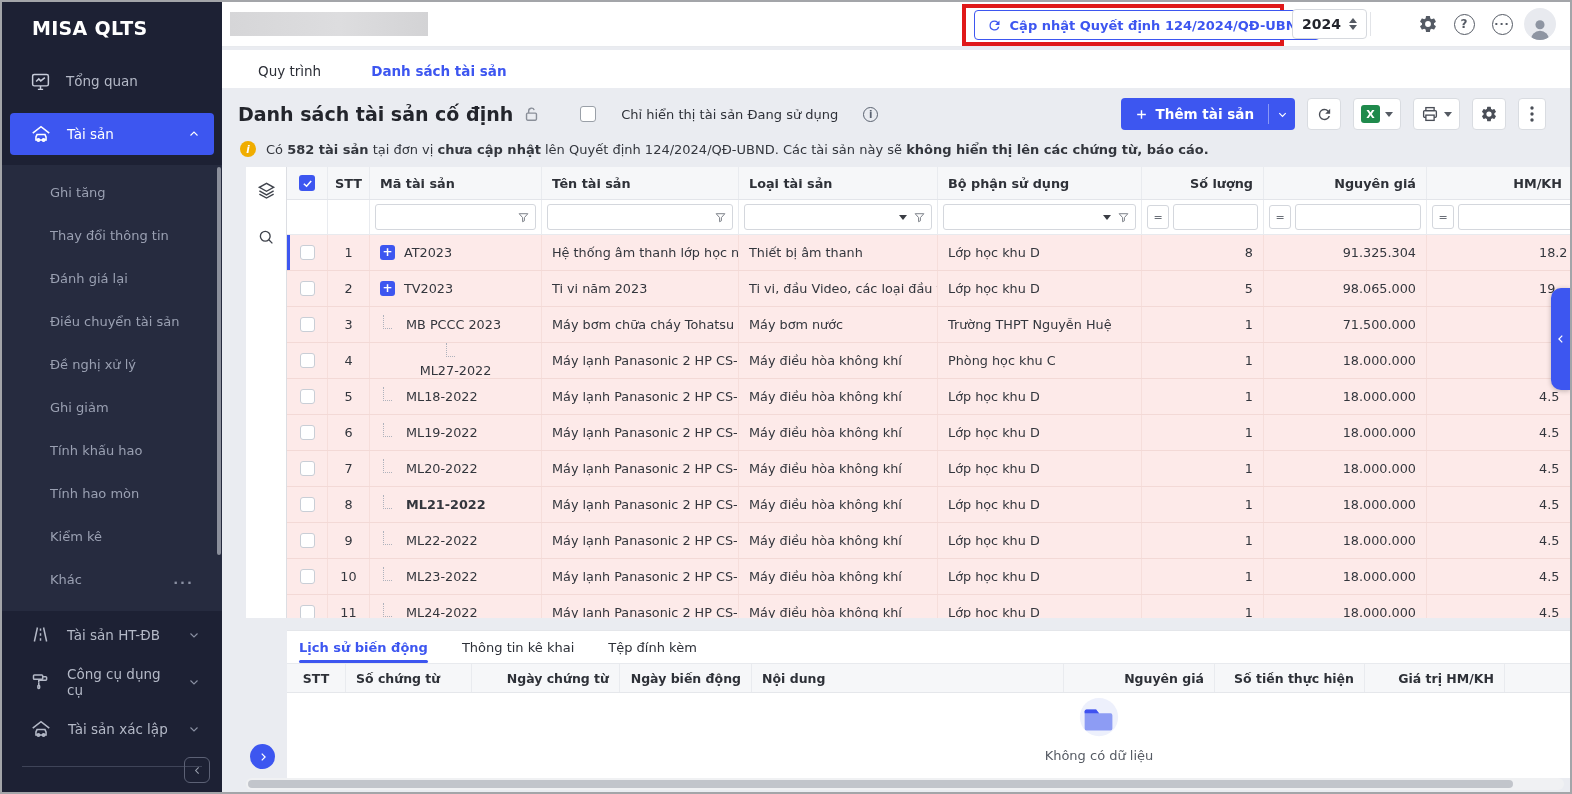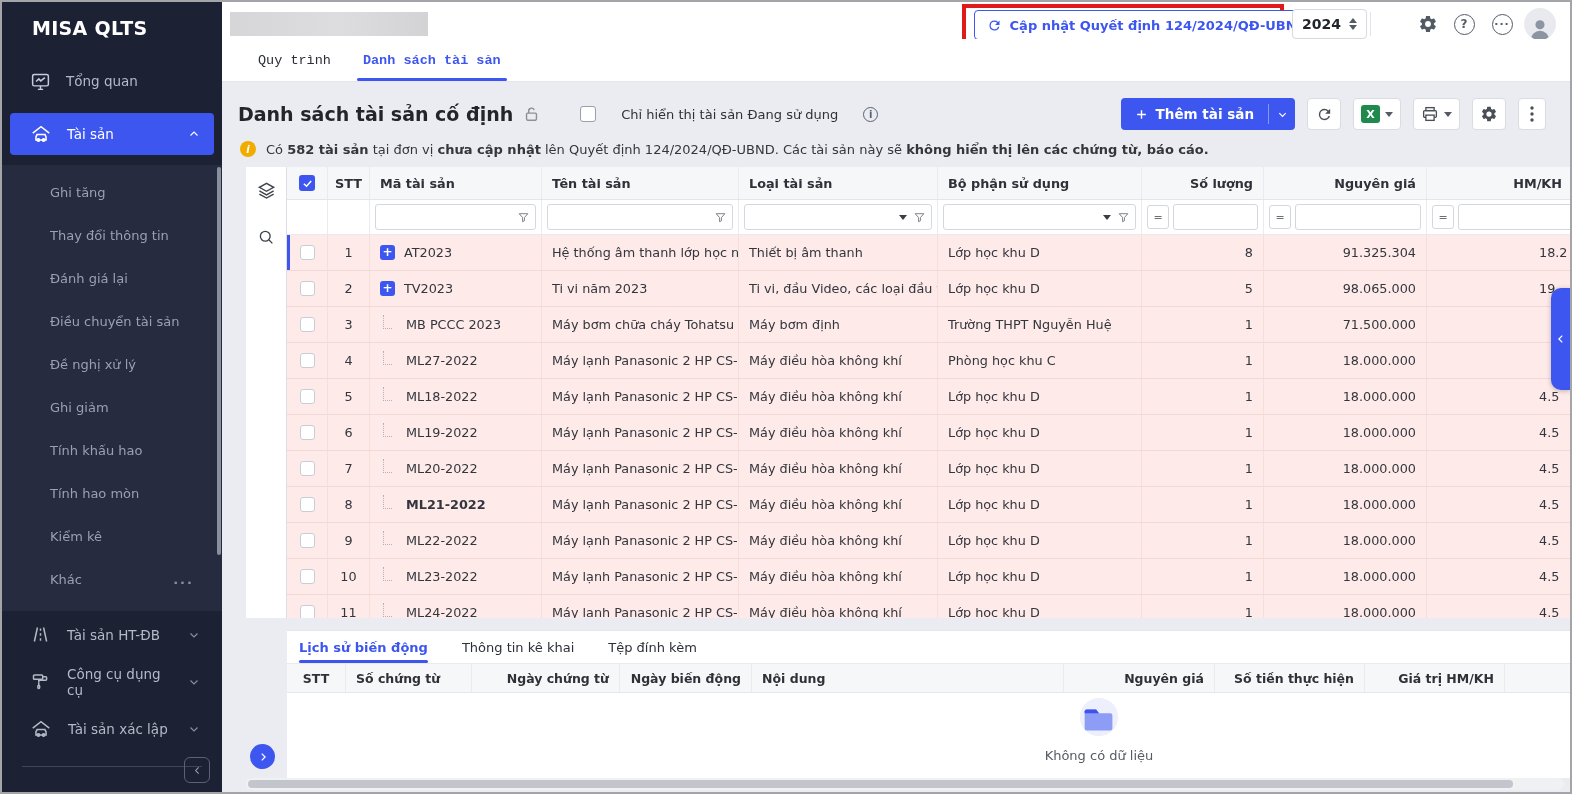--- a/index.html
+++ b/index.html
@@ -40,22 +40,22 @@
   .spin i{width:0;height:0;border-left:4px solid transparent;border-right:4px solid transparent;}
   .spin .up{border-bottom:5px solid #555a63;}
   .spin .dn{border-top:5px solid #555a63;}
   .tb-divider{position:absolute;left:1148px;top:10px;height:24px;border-left:1px solid #e2e4e8;}
   .tb-ic{position:absolute;top:10px;width:24px;height:24px;display:flex;align-items:center;justify-content:center;color:#545a64;cursor:pointer;}
   .circ{width:21px;height:21px;border:1.6px solid #545a64;border-radius:50%;display:flex;align-items:center;justify-content:center;
     font-size:12px;font-weight:bold;color:#545a64;box-sizing:border-box;}
   .avatar{position:absolute;right:14px;top:6px;width:32px;height:32px;border-radius:50%;background:#e8eaef;overflow:hidden;cursor:pointer;
     display:flex;align-items:flex-end;justify-content:center;}
 
-  .pagetabs{position:absolute;left:0;top:37px;right:0;height:42px;background:#fff;border-bottom:1px solid #e4e6ea;
-    display:flex;align-items:stretch;padding-left:36px;gap:32px;font-family:Liberation Mono, monospace;}
+  .pagetabs{position:absolute;left:0;top:48px;right:0;height:42px;background:#fff;border-bottom:1px solid #e4e6ea;
+    display:flex;align-items:stretch;padding-left:36px;gap:50px;}
   .ptab{display:flex;align-items:center;font-size:13.5px;color:#2c2f37;position:relative;cursor:pointer;}
   .ptab.active{color:#3d56f0;font-weight:bold;}
   .ptab.active::after{content:"";position:absolute;left:-6px;right:-6px;bottom:0;height:3px;background:#3d56f0;border-radius:2px;}
 
   .content{position:absolute;left:0;top:86px;right:0;bottom:0;background:#eaecf1;}
 
   .title-row{position:absolute;left:16px;top:9px;right:0;height:34px;display:flex;align-items:center;}
   .page-title{font-size:19px;font-weight:bold;color:#23252c;white-space:nowrap;}
   .lock{margin-left:10px;color:#8a8f99;}
   .cb-group{margin-left:40px;display:flex;align-items:center;gap:25px;white-space:nowrap;color:#2e3138;}
@@ -573,21 +573,21 @@
                   <span>3</span>
                 </div>
                 <div class="cell" style="width: 172px;">
                   <div class="treehook"></div>
                   <span>MB PCCC 2023</span>
                 </div>
                 <div class="cell" style="width: 197px;">
                   <span>Máy bơm chữa cháy Tohatsu V...</span>
                 </div>
                 <div class="cell" style="width: 199px;">
-                  <span>Máy bơm định</span>
+                  <span>Máy bơm nước</span>
                 </div>
                 <div class="cell" style="width: 204px;">
                   <span>Trường THPT Nguyễn Huệ</span>
                 </div>
                 <div class="cell al-r" style="width: 122px;">
                   <span>1</span>
                 </div>
                 <div class="cell al-r" style="width: 163px;">
                   <span>71.500.000</span>
                 </div>
@@ -595,21 +595,21 @@
                   <span></span>
                 </div>
               </div>
               <div class="drow">
                 <div class="cell cbcell">
                   <div class="rowcb"></div>
                 </div>
                 <div class="cell al-c" style="width: 42px;">
                   <span>4</span>
                 </div>
-                <div class="cell" style="width: 172px;">
+                <div class="cell" style="width: 172px; flex-direction: column;">
                   <div class="treehook"></div>
                   <span>ML27-2022</span>
                 </div>
                 <div class="cell" style="width: 197px;">
                   <span>Máy lạnh Panasonic 2 HP CS-N...</span>
                 </div>
                 <div class="cell" style="width: 199px;">
                   <span>Máy điều hòa không khí</span>
                 </div>
                 <div class="cell" style="width: 204px;">

